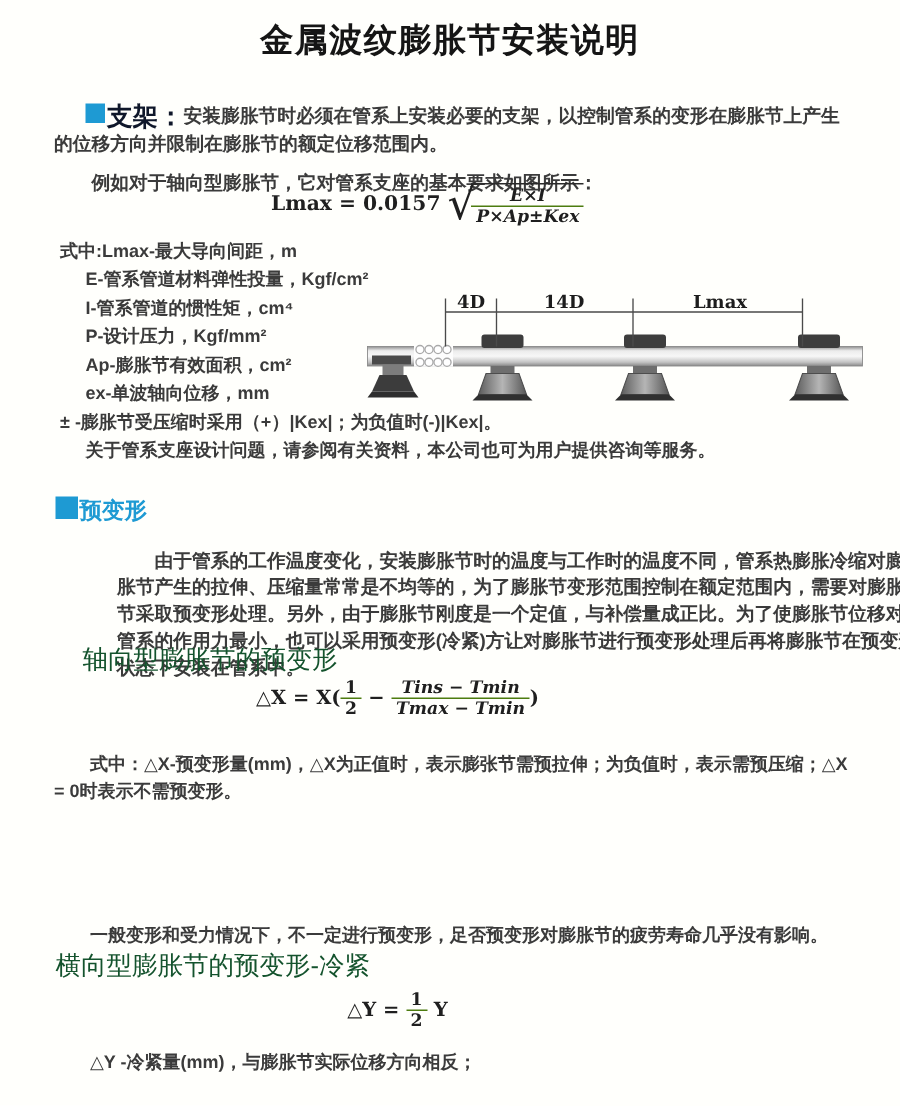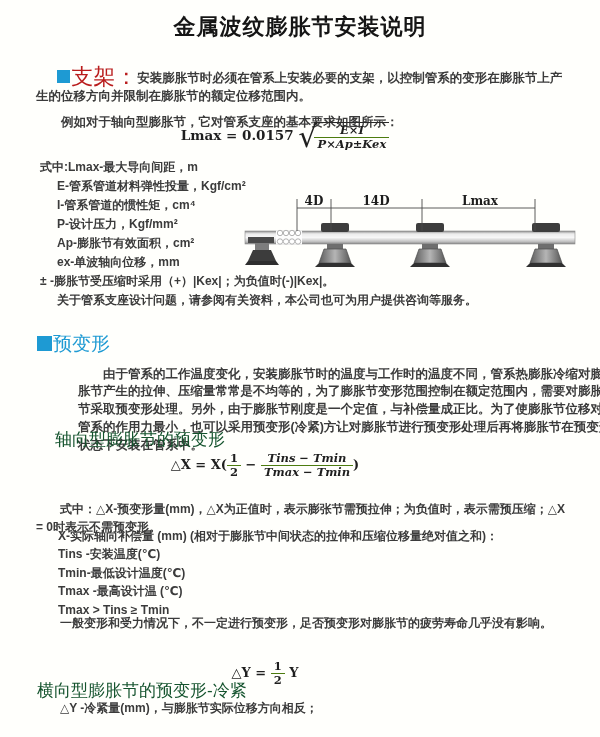--- a/index.html
+++ b/index.html
@@ -2,43 +2,43 @@
 <html><head>
 <meta charset="utf-8">
 <style>
   html,body{margin:0;padding:0;background:#fff;}
   .page{position:relative;width:600px;height:737px;background:#fffffc;overflow:hidden;
         font-family:"Liberation Sans","DejaVu Sans",sans-serif;color:#3b3b3b;font-weight:600;}
   .title{position:absolute;top:12px;left:0;width:100%;text-align:center;
          font-size:22px;font-weight:bold;color:#151515;letter-spacing:1px;}
   .p1{position:absolute;left:36px;top:55px;width:530px;font-size:12.5px;line-height:18.5px;text-indent:1.7em;}
   .sq{display:inline-block;width:13px;height:13px;background:#1e9ad3;vertical-align:-1px;margin-right:1px;}
-  .sec-label{color:#b91c1c;font-size:22px;font-weight:normal;vertical-align:-2px;}
+  .sec-label{color:#0f172a;font-size:17px;font-weight:bold;vertical-align:-2px;}
   .p-example{position:absolute;left:36px;top:101px;width:530px;font-size:12.5px;text-indent:2em;}
   .formula{position:absolute;left:0;width:100%;text-align:center;box-sizing:border-box;
            font-family:"DejaVu Serif","Liberation Serif",serif;color:#1f1f1f;font-size:13.5px;font-weight:bold;}
   .f1{top:122px;padding-right:30px;}
   .f2{top:452px;padding-right:70px;font-size:13px;}
   .f3{top:660px;padding-right:70px;font-size:13px;}
   .frac{display:inline-block;vertical-align:middle;text-align:center;line-height:1.15;
         font-size:11.5px;font-style:italic;font-weight:600;}
   .frac .num{display:block;border-bottom:1px solid #4d7c0f;padding:0 3px;}
   .frac .den{display:block;padding:0 3px;}
   .frac.plain{font-style:normal;}
   .underroot{border-top:1.6px solid #2a2a2a;padding-top:1px;}
   .sqrt{font-size:30px;font-weight:400;vertical-align:middle;line-height:.9;margin-right:-3px;
         font-family:"DejaVu Serif",serif;}
   .defs{position:absolute;left:40px;top:158px;font-size:12px;line-height:19px;}
   .defs .indent{padding-left:17px;}
-  .sec-head{position:absolute;left:37px;top:331px;font-size:19px;font-weight:normal;color:#1e9ad3;}
+  .sec-head{position:absolute;left:37px;top:331px;font-size:15px;font-weight:bold;color:#1e9ad3;}
   .sec-head .sq{width:15px;height:15px;vertical-align:-1px;}
   .p2{position:absolute;left:36px;top:353px;width:534px;font-size:12.5px;line-height:17.8px;text-indent:2em;margin-left:42px;}
   .sub-head{position:absolute;font-size:17px;font-weight:normal;color:#14532d;}
   .sub1{left:55px;top:428px;}
-  .sub2{left:37px;top:632px;margin-top:47px;}
+  .sub2{left:37px;top:632px;}
   .p3{position:absolute;left:36px;top:489px;width:534px;font-size:12px;line-height:17.5px;text-indent:2em;}
   .defs2{position:absolute;left:58px;top:527px;font-size:12px;line-height:18.4px;}
   .note{position:absolute;left:60px;top:615px;font-size:12px;text-align:right;}
   .p4{position:absolute;left:60px;top:700px;font-size:12px;}
   .diagram{position:absolute;left:243px;top:195px;width:352px;height:96px;}
   .diagram text{font-family:"DejaVu Serif","Liberation Serif",serif;font-weight:bold;font-size:12px;fill:#1d1d1d;}
 </style>
 </head>
 <body>
 
@@ -141,27 +141,20 @@
   <p class="p2">由于管系的工作温度变化，安装膨胀节时的温度与工作时的温度不同，管系热膨胀冷缩对膨胀节产生的拉伸、压缩量常常是不均等的，为了膨胀节变形范围控制在额定范围内，需要对膨胀节采取预变形处理。另外，由于膨胀节刚度是一个定值，与补偿量成正比。为了使膨胀节位移对管系的作用力最小，也可以采用预变形(冷紧)方让对膨胀节进行预变形处理后再将膨胀节在预变形状态下安装在管系中。</p>
 
   <div class="sub-head sub1">轴向型膨胀节的预变形</div>
 
   <div class="formula f2">
     <span>△X = X(</span><span class="frac plain"><span class="num">1</span><span class="den">2</span></span><span> − </span><span class="frac"><span class="num">Tins − Tmin</span><span class="den">Tmax − Tmin</span></span><span>)</span>
   </div>
 
   <p class="p3">式中：△X-预变形量(mm)，△X为正值时，表示膨张节需预拉伸；为负值时，表示需预压缩；△X = 0时表示不需预变形。</p>
 
-  <div class="defs2">
-    <div>X-实际轴向补偿量 (mm) (相对于膨胀节中间状态的拉伸和压缩位移量绝对值之和)：</div>
-    <div>Tins -安装温度(℃)</div>
-    <div>Tmin-最低设计温度(℃)</div>
-    <div>Tmax -最高设计温 (℃)</div>
-    <div>Tmax &gt; Tins ≥ Tmin</div>
-  </div>
 
   <div class="note">一般变形和受力情况下，不一定进行预变形，足否预变形对膨胀节的疲劳寿命几乎没有影响。</div>
 
   <div class="sub-head sub2">横向型膨胀节的预变形-冷紧</div>
 
   <div class="formula f3">
     <span>△Y = </span><span class="frac plain"><span class="num">1</span><span class="den">2</span></span><span> Y</span>
   </div>
 
   <div class="p4">△Y -冷紧量(mm)，与膨胀节实际位移方向相反；</div>

